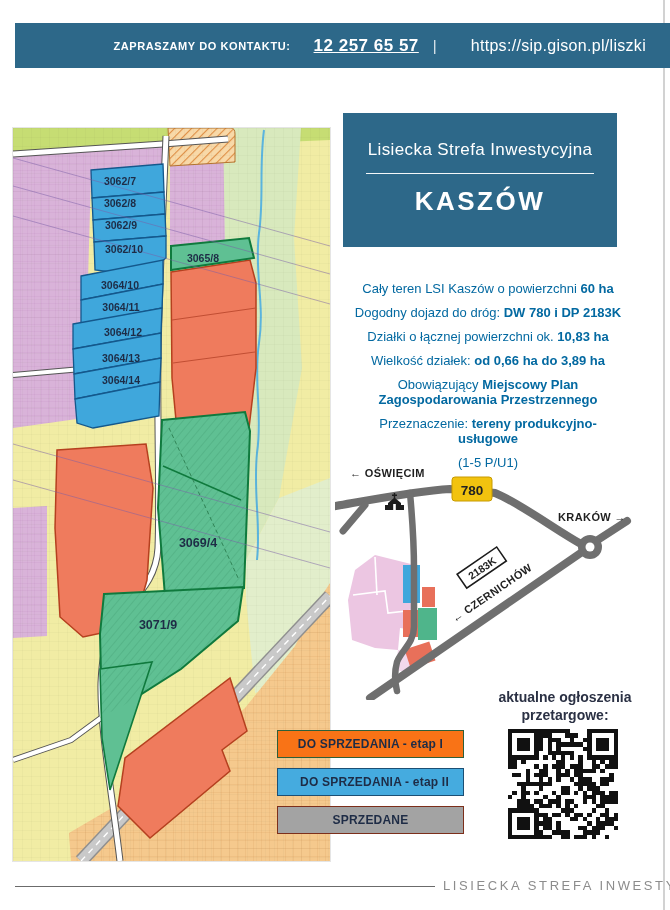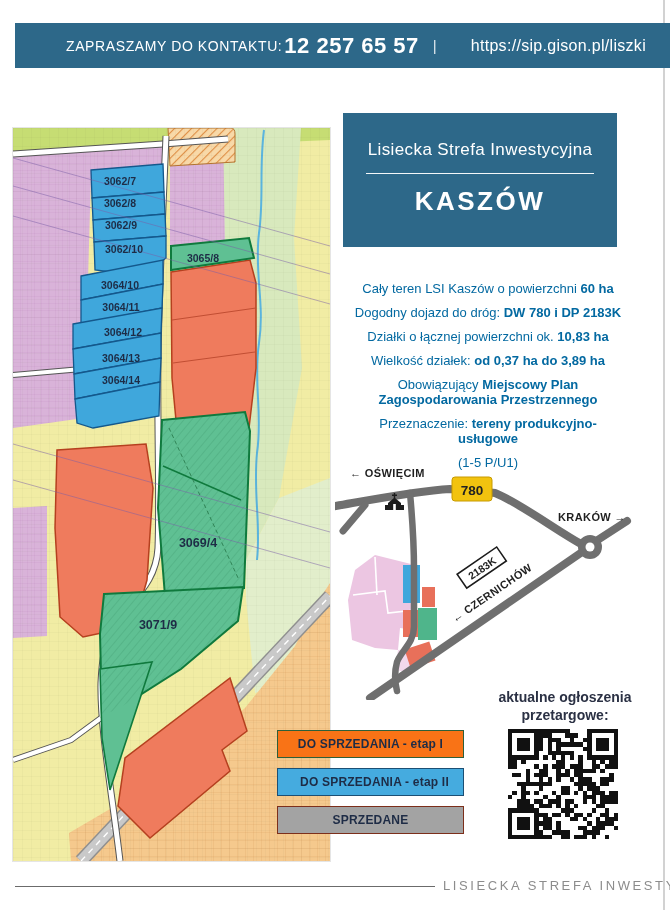--- a/index.html
+++ b/index.html
@@ -4,22 +4,22 @@
 <style>
   html,body{margin:0;padding:0;background:#fff;}
   body{width:670px;height:910px;position:relative;overflow:hidden;
        font-family:"Liberation Sans",sans-serif;-webkit-font-smoothing:antialiased;}
   .page-edge{position:absolute;left:663px;top:0;width:2px;height:910px;background:#d2d2d2;}
 
   
   .topbar{position:absolute;left:15px;top:23px;width:655px;height:45px;background:#2d6889;
           display:flex;align-items:center;justify-content:flex-end;padding-right:24px;box-sizing:border-box;
           color:#fff;white-space:nowrap;}
-  .topbar .lbl{font-size:14px;font-weight:normal;letter-spacing:.6px;margin-right:2px;}
-  .topbar .phone{font-size:22px;font-weight:bold;letter-spacing:.5px;}
+  .topbar .lbl{font-size:11px;font-weight:bold;letter-spacing:.6px;margin-right:23px;}
+  .topbar .phone{font-size:17px;font-weight:bold;letter-spacing:.5px;text-decoration:underline;}
   .topbar .sep{font-size:15px;margin:0 14px;opacity:.85;font-weight:300;}
   .topbar .url{font-size:16px;font-weight:400;letter-spacing:.3px;padding-left:20px;}
 
   
   .map-wrap{position:absolute;left:13px;top:128px;width:317px;height:733px;outline:1px solid rgba(0,0,0,.10);}
   .map-wrap svg{display:block;}
   .parcel-label{font-family:"Liberation Sans",sans-serif;font-weight:bold;fill:#1e2c46;
                 text-anchor:middle;dominant-baseline:central;}
 
   
@@ -188,21 +188,21 @@
 <div class="title-box">
   <div class="sub">Lisiecka Strefa Inwestycyjna</div>
   <div class="rule"></div>
   <div class="main">KASZÓW</div>
 </div>
 
 <div class="info" id="info-lines">
     <p><span>Cały teren LSI Kaszów o powierzchni </span><b>60 ha</b></p>
     <p><span>Dogodny dojazd do dróg: </span><b>DW 780 i DP 2183K</b></p>
     <p><span>Działki o łącznej powierzchni ok. </span><b>10,83 ha</b></p>
-    <p><span>Wielkość działek: </span><b>od 0,37 ha do 3,89 ha</b></p>
+    <p><span>Wielkość działek: </span><b>od 0,66 ha do 3,89 ha</b></p>
     <p><span>Obowiązujący </span><b>Miejscowy Plan Zagospodarowania Przestrzennego</b></p>
     <p><span>Przeznaczenie: </span><b>tereny produkcyjno-usługowe</b></p>
     <p><span>(1-5 P/U1)</span></p>
   </div>
 
 <div class="minimap">
 <svg width="310" height="245" viewBox="0 0 310 245" xmlns="http://www.w3.org/2000/svg">
 
   <g>
     <polygon points="20,115 40,100 60,105 80,110 83,135 80,175 65,173 63,195 40,193 17,185 13,145" fill="#ecc6e2"></polygon>

